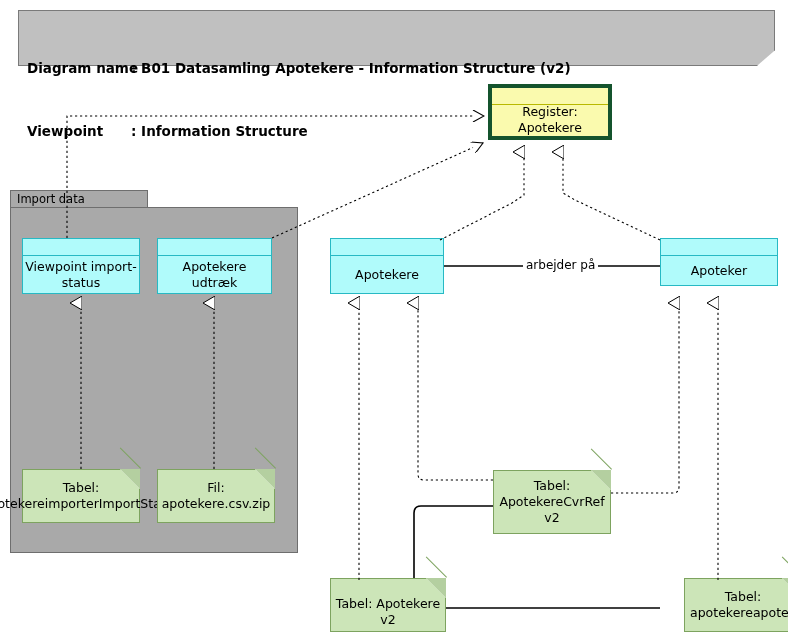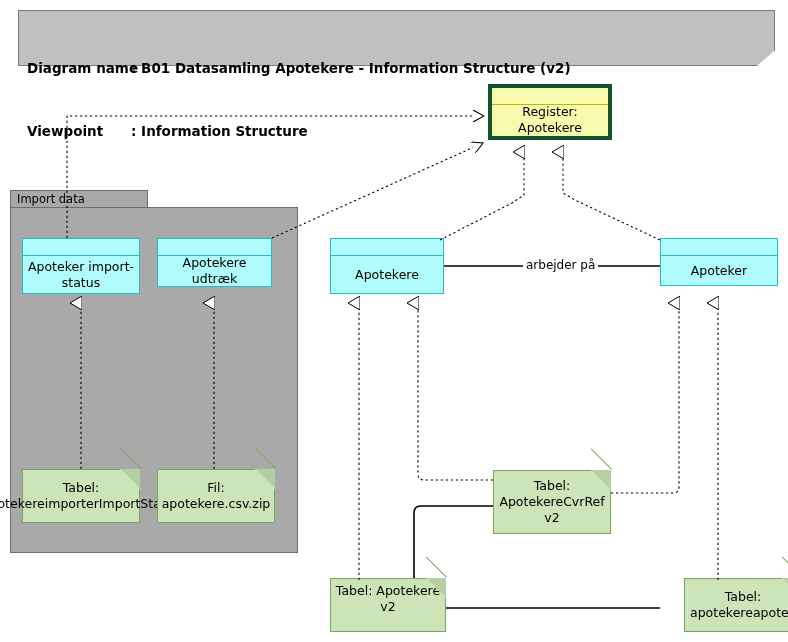--- a/index.html
+++ b/index.html
@@ -254,24 +254,24 @@
     <path d="M 446,608 L 660,608" fill="none" stroke="#000000" stroke-width="1.6"></path>
   </svg>
 
   <div class="obj yellow" style="left:488px; top:84px; width:124px; height:56px;">
     <div class="band"></div>
     <div class="obj-label">Register: Apotekere</div>
   </div>
 
   <div class="obj" style="left:22px; top:238px; width:118px; height:56px;">
     <div class="band"></div>
-    <div class="obj-label">Apoteker import-status</div>
-  </div>
-
-  <div class="obj" style="left:157px; top:238px; width:115px; height:49px;">
+    <div class="obj-label">Viewpoint import-status</div>
+  </div>
+
+  <div class="obj" style="left:157px; top:238px; width:115px; height:56px;">
     <div class="band"></div>
     <div class="obj-label">Apotekere udtræk</div>
   </div>
 
   <div class="obj" style="left:330px; top:238px; width:114px; height:56px;">
     <div class="band"></div>
     <div class="obj-label">Apotekere</div>
   </div>
 
   <div class="obj" style="left:660px; top:238px; width:118px; height:48px;padding-left:8px;">
@@ -311,21 +311,21 @@
     <div class="note-label">Tabel: ApotekereCvrRef v2</div>
   </div>
 
   <div class="note" style="left:330px; top:578px; width:116px; height:54px;">
     <div class="note-shape"></div>
     <div class="fold">
       <div class="tri-outer"></div>
         <div class="tri-inner"></div>
         <div class="fold-line"></div>
     </div>
-    <div class="note-label" style="align-items:flex-start; padding-top:5px;">Tabel: Apotekere v2</div>
+    <div class="note-label" style="align-items:flex-start; padding-top:18px;">Tabel: Apotekere v2</div>
   </div>
 
   <div class="note" style="left:660px; top:578px; width:118px; height:54px;margin-left:24px;">
     <div class="note-shape"></div>
     <div class="fold">
       <div class="tri-outer"></div>
         <div class="tri-inner"></div>
         <div class="fold-line"></div>
     </div>
     <div class="note-label">Tabel: apotekereapotek</div>

